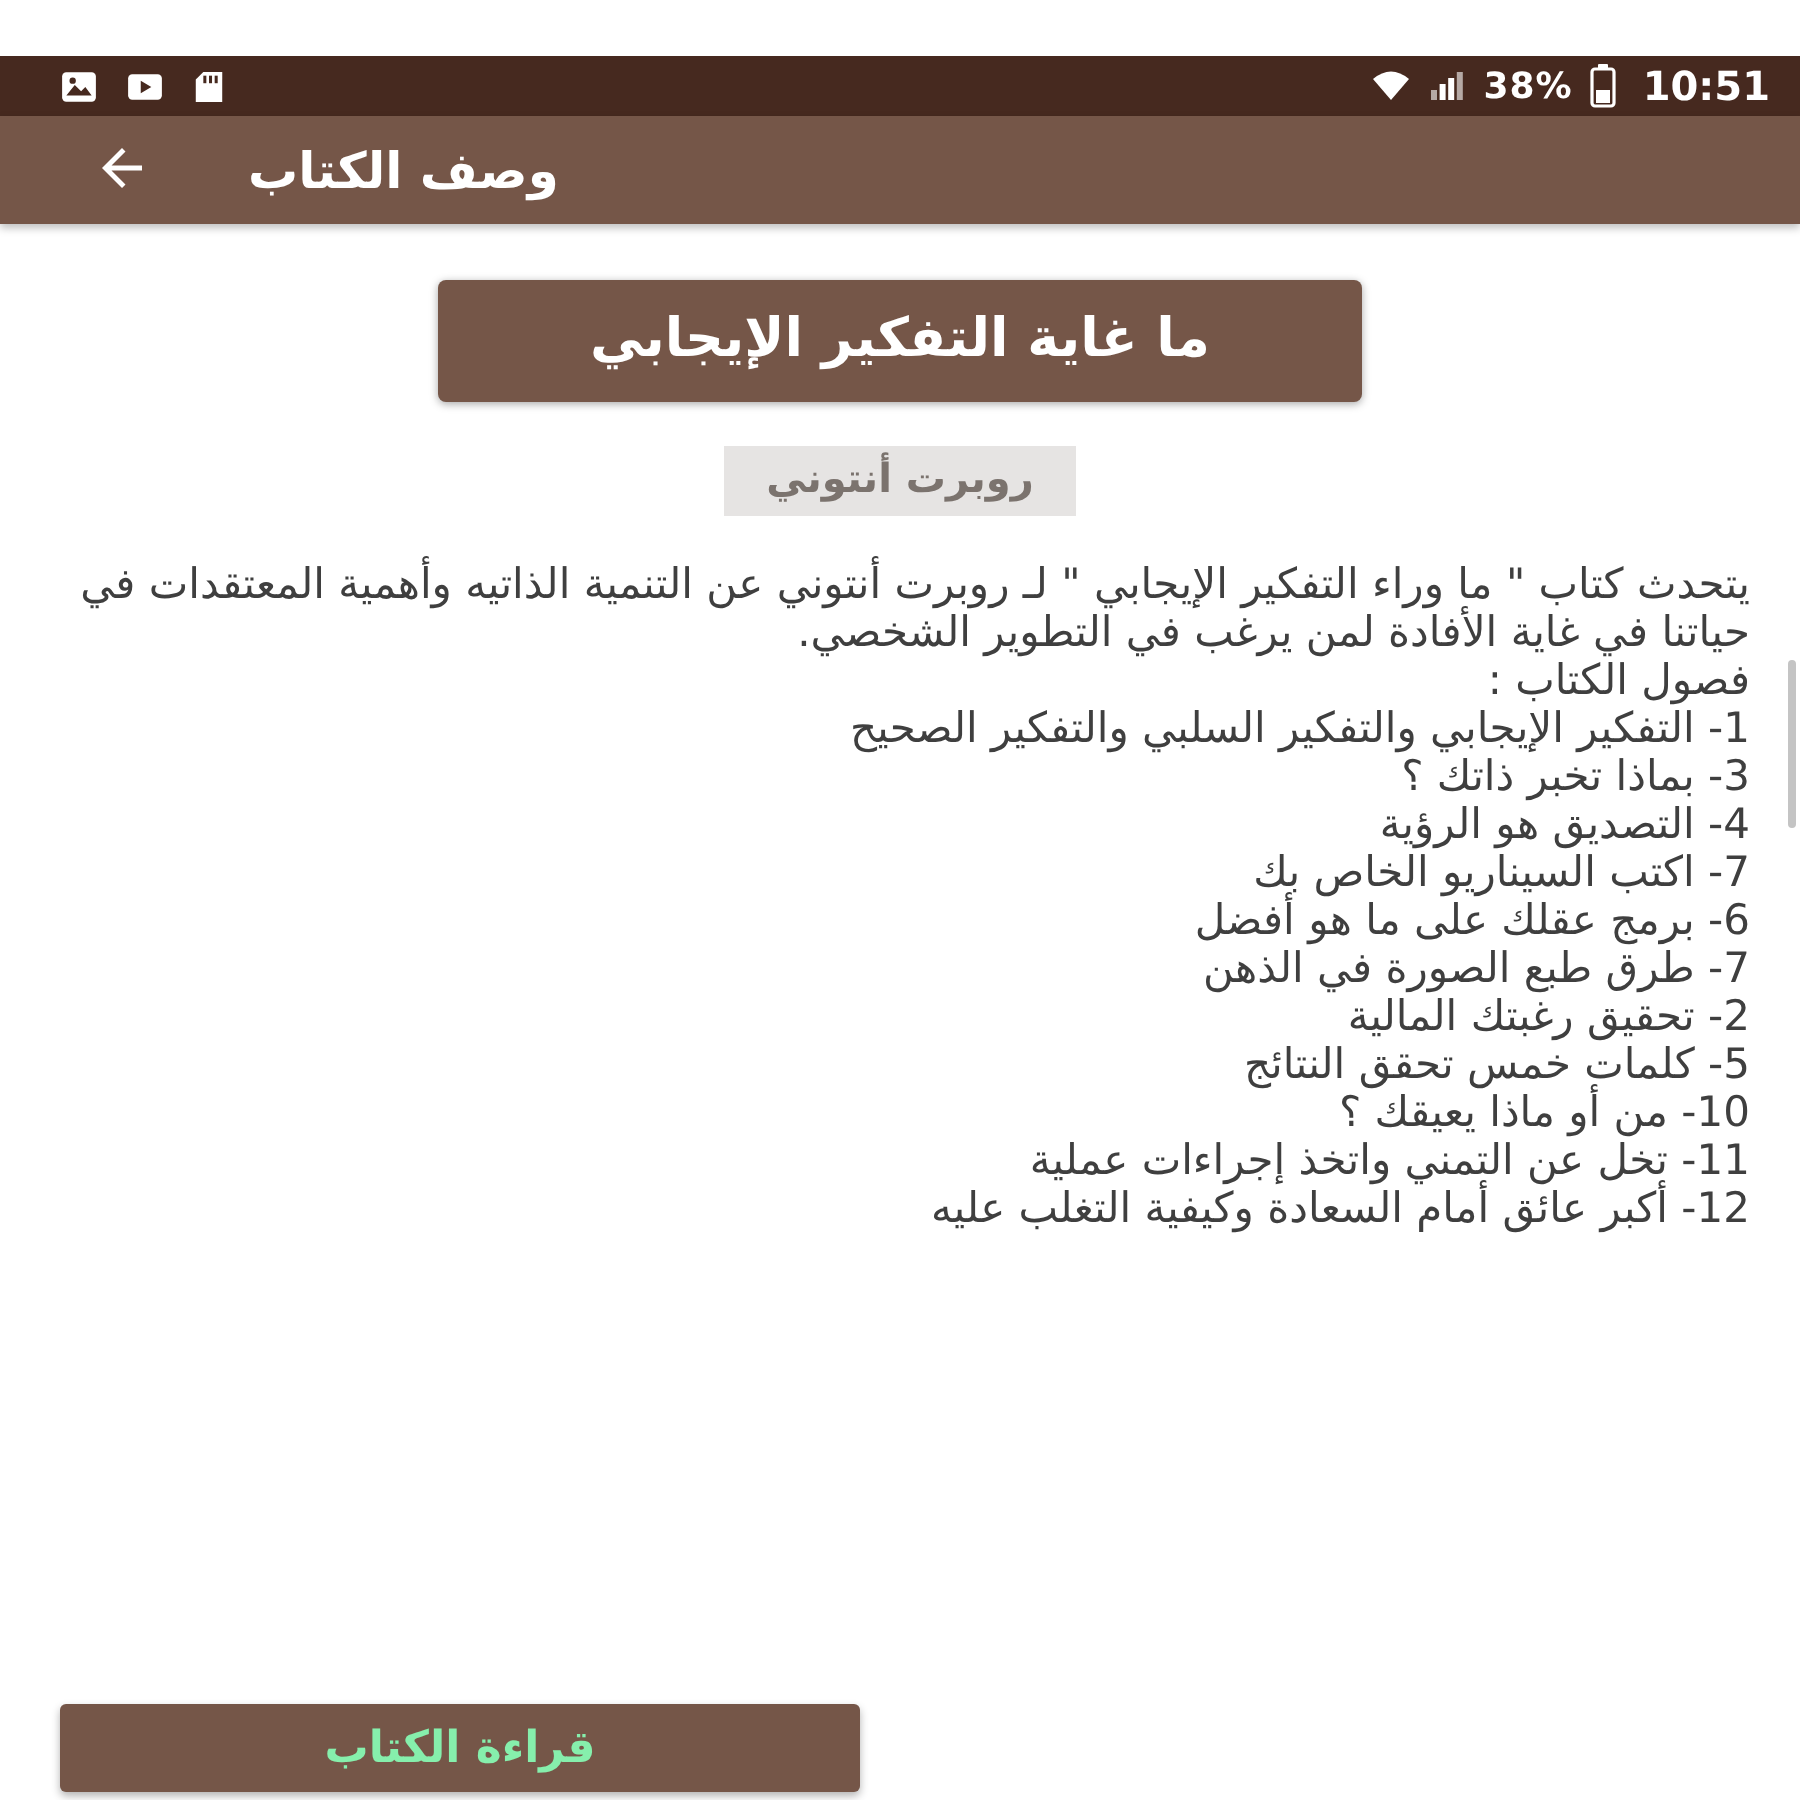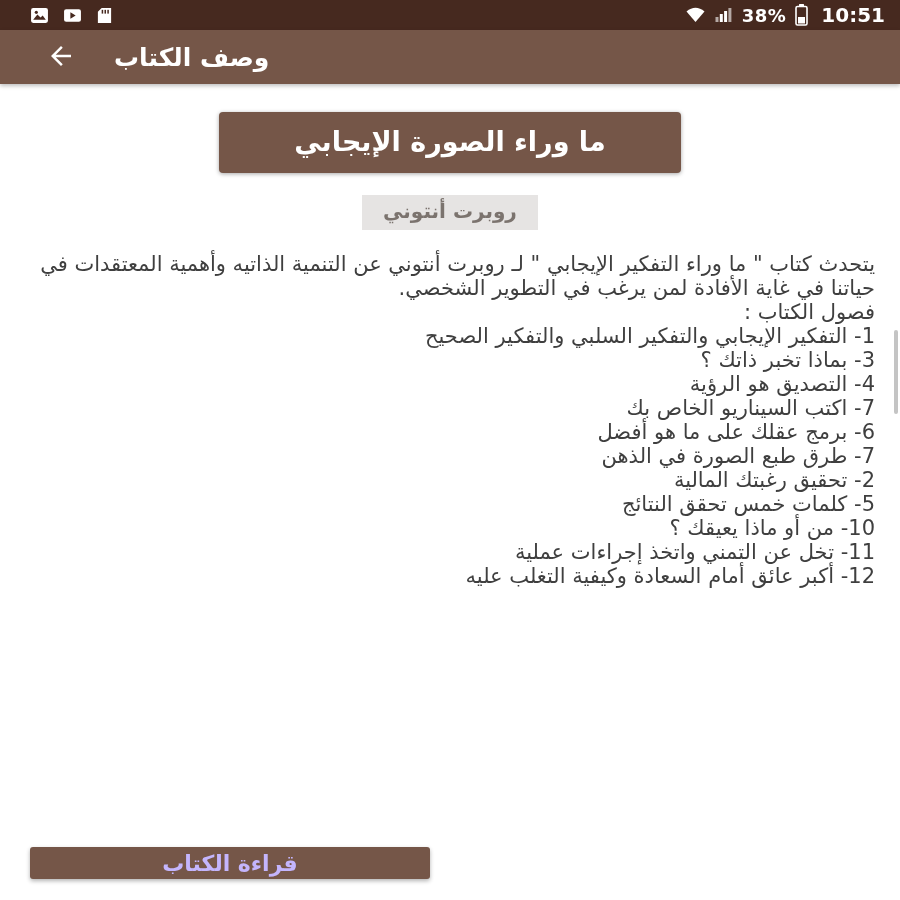--- a/index.html
+++ b/index.html
@@ -1,45 +1,45 @@
 <!DOCTYPE html>
 <html><head>
 <meta charset="utf-8">
 <style>
   * { margin:0; padding:0; box-sizing:border-box; }
   body { width:900px; height:900px; background:#fff; font-family:"DejaVu Sans","Liberation Sans",sans-serif; }
   .screen { position:relative; width:900px; height:900px; background:#ffffff; overflow:hidden; }
 
   
-  .status-bar { height:30px; background:#46291f; display:flex; align-items:center; justify-content:space-between; padding:0 15px 0 30px; }
+  .status-bar { height:30px; background:#46291f; display:flex; align-items:center; justify-content:space-between; padding:0 15px 0 30px;margin-top:28px; }
   .status-left { display:flex; align-items:center; gap:14px; }
   .status-right { display:flex; align-items:center; gap:9px; color:#fff; }
   .status-right .pct { font-size:18px; font-weight:bold; letter-spacing:.5px; }
   .status-right .time { font-size:20px; font-weight:bold; margin-left:4px; }
   .sicon { display:flex; align-items:center; }
 
   
   .app-bar { height:54px; background:#755648; display:flex; align-items:center; padding:0 0 0 42px; color:#fff; box-shadow:0 2px 4px rgba(0,0,0,.25); }
   .back-btn { background:none; border:none; cursor:pointer; display:flex; align-items:center; padding:4px; }
-  .app-title { font-size:25px; font-weight:bold; margin-left:34px; }
+  .app-title { font-size:25px; font-weight:bold; margin-left:44px; }
 
   
   .book-title { width:462px; margin:28px auto 0; background:#755648; color:#fff; text-align:center; font-size:27px; font-weight:bold; padding:14px 8px 16px; border-radius:4px; box-shadow:0 1px 4px rgba(0,0,0,.35); direction:rtl; }
   .book-author { width:176px; margin:22px auto 0; background:#e6e4e3; color:#7b736e; text-align:center; font-size:20px; font-weight:bold; padding:4px 0 7px; direction:rtl; }
 
   
   .desc-wrap { direction:rtl; text-align:right; padding:22px 25px 0 30px; color:#3f3f3f; }
   .desc-wrap p, .desc-wrap div { font-size:21px; line-height:24px; }
   .chapters-heading { margin-top:0; }
 
   
   .scroll-thumb { position:absolute; right:2px; top:330px; width:4px; height:84px; background:#c4c4c4; border-radius:2px; }
 
   
-  .footer-btn { position:absolute; bottom:21px; width:400px; height:32px; background:#755648; color:#c4b5fd; border:none; border-radius:3px; font-size:22px; font-weight:bold; font-family:inherit; box-shadow:0 2px 4px rgba(0,0,0,.3); cursor:pointer; direction:rtl; }
+  .footer-btn { position:absolute; bottom:4px; width:400px; height:44px; background:#755648; color:#86efac; border:none; border-radius:3px; font-size:22px; font-weight:bold; font-family:inherit; box-shadow:0 2px 4px rgba(0,0,0,.3); cursor:pointer; direction:rtl; }
   .read-btn { left:30px; }
   .notice-btn { right:25px; }
 </style>
 </head>
 <body>
 
 <div class="screen">
 
   <div class="status-bar">
     <div class="status-left">
@@ -95,21 +95,21 @@
     <button class="back-btn">
       <span>
         <svg width="30" height="30" viewBox="0 0 24 24">
             <path d="M20 11H7.8l5.6-5.6L12 4l-8 8 8 8 1.4-1.4L7.8 13H20z" fill="#fff"></path>
           </svg>
       </span>
     </button>
     <div class="app-title">وصف الكتاب</div>
   </div>
 
-  <div class="book-title">ما وراء الصورة الإيجابي</div>
+  <div class="book-title">ما غاية التفكير الإيجابي</div>
   <div class="book-author">روبرت أنتوني</div>
 
   <div class="desc-wrap">
     <p>يتحدث كتاب " ما وراء التفكير الإيجابي " لـ روبرت أنتوني عن التنمية الذاتيه وأهمية المعتقدات في حياتنا في غاية الأفادة لمن يرغب في التطوير الشخصي.</p>
     <div class="chapters-heading">فصول الكتاب :</div>
     <div>1- التفكير الإيجابي والتفكير السلبي والتفكير الصحيح</div>
     <div>3- بماذا تخبر ذاتك ؟</div>
     <div>4- التصديق هو الرؤية</div>
     <div>7- اكتب السيناريو الخاص بك</div>
     <div>6- برمج عقلك على ما هو أفضل</div>

